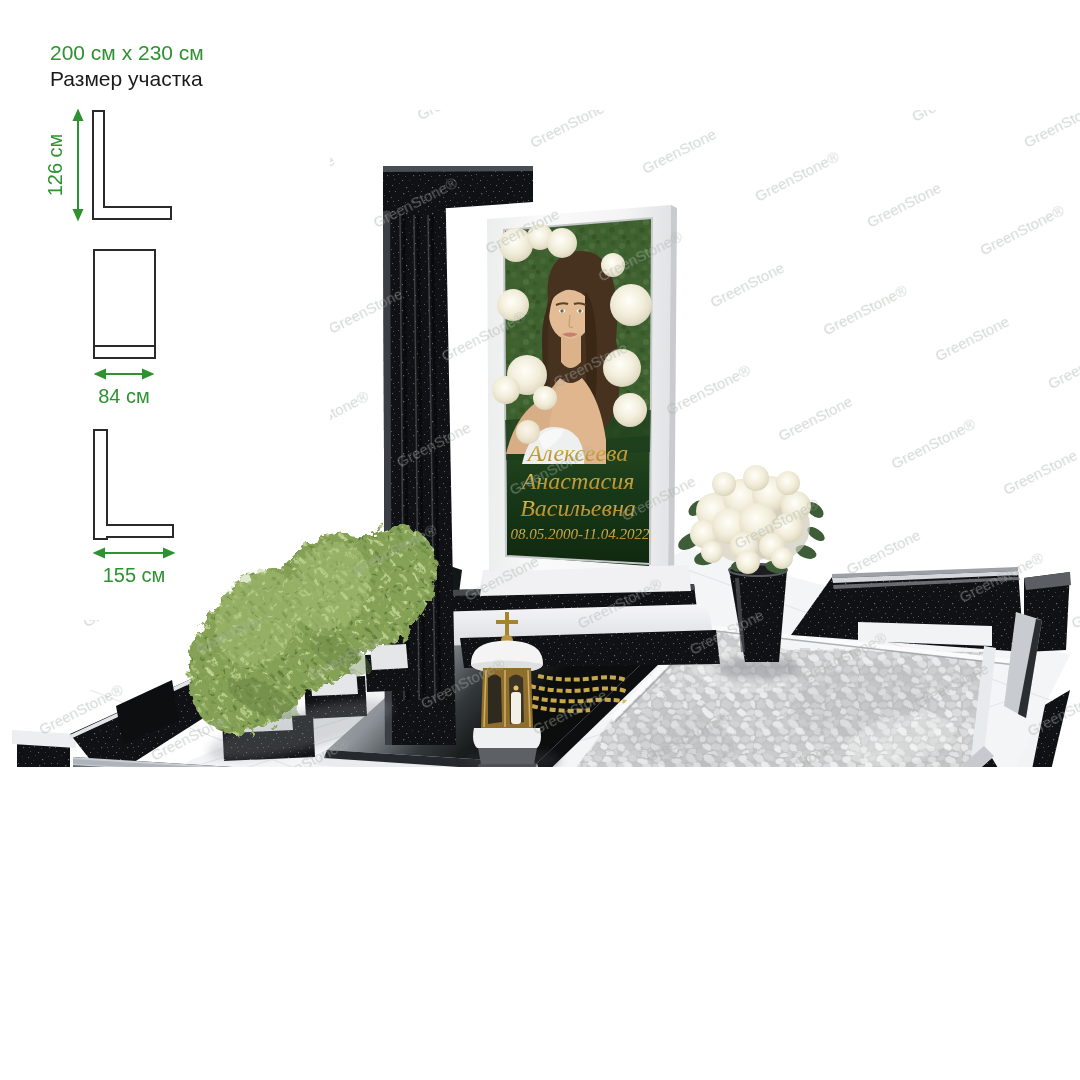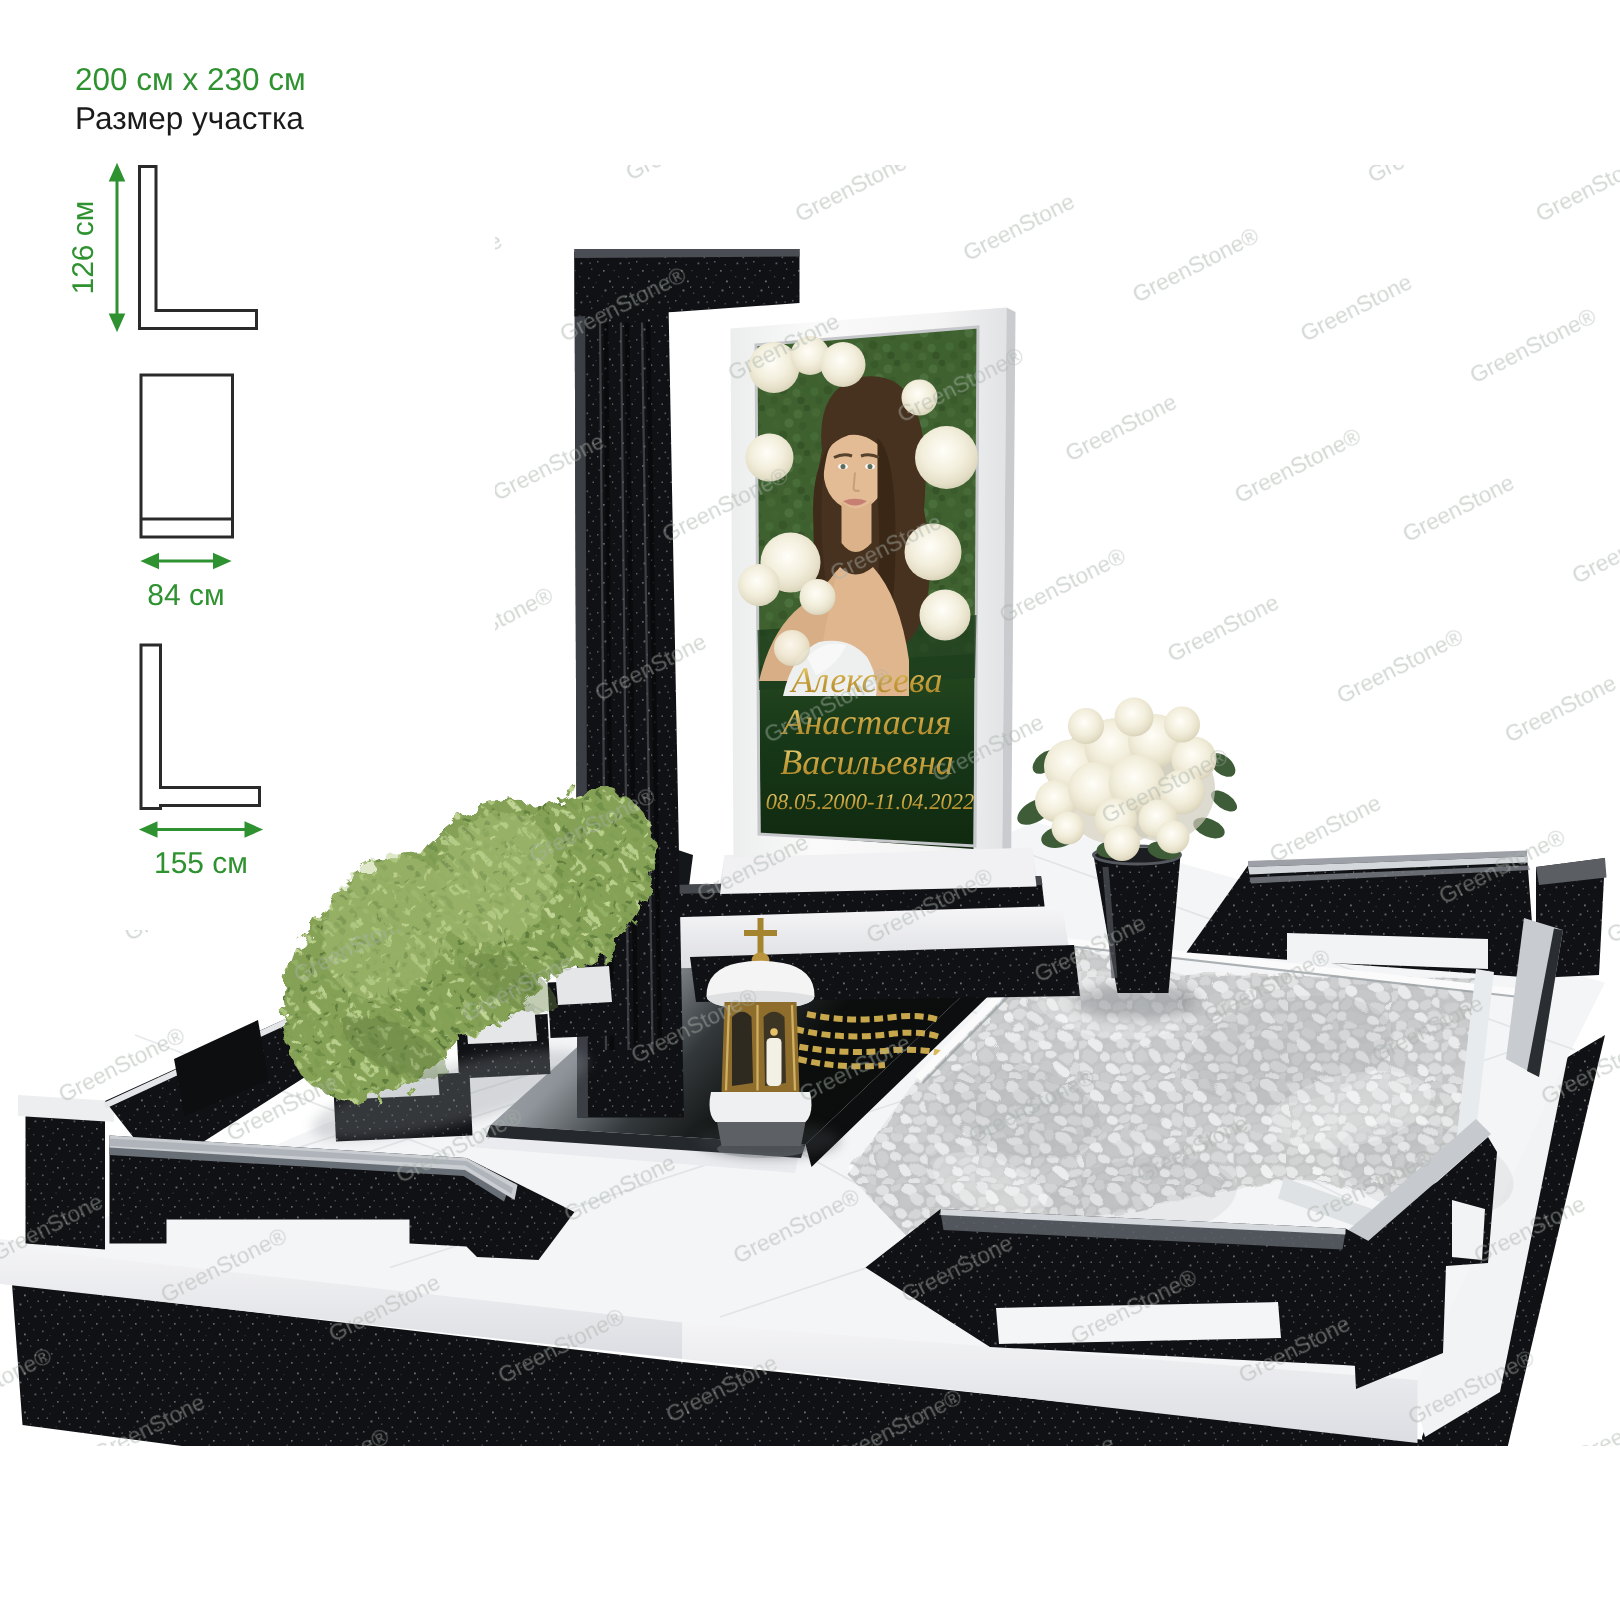--- a/index.html
+++ b/index.html
@@ -1,16 +1,16 @@
 <!DOCTYPE html>
 <html><head>
 <meta charset="utf-8">
 <style>
   html,body{margin:0;padding:0;background:#ffffff;}
-  .page{width:1080px;height:964px;position:relative;overflow:hidden;background:#1d4ed8;
+  .page{width:1080px;height:767px;position:relative;overflow:hidden;background:#1d4ed8;
         font-family:"Liberation Sans", sans-serif;}
   svg{display:block;}
 </style>
 </head>
 <body>
 <div class="page">
 <svg width="1080" height="1080" viewBox="0 0 1080 1080">
 <defs>
 
   <pattern id="gr" width="26" height="26" patternUnits="userSpaceOnUse">

